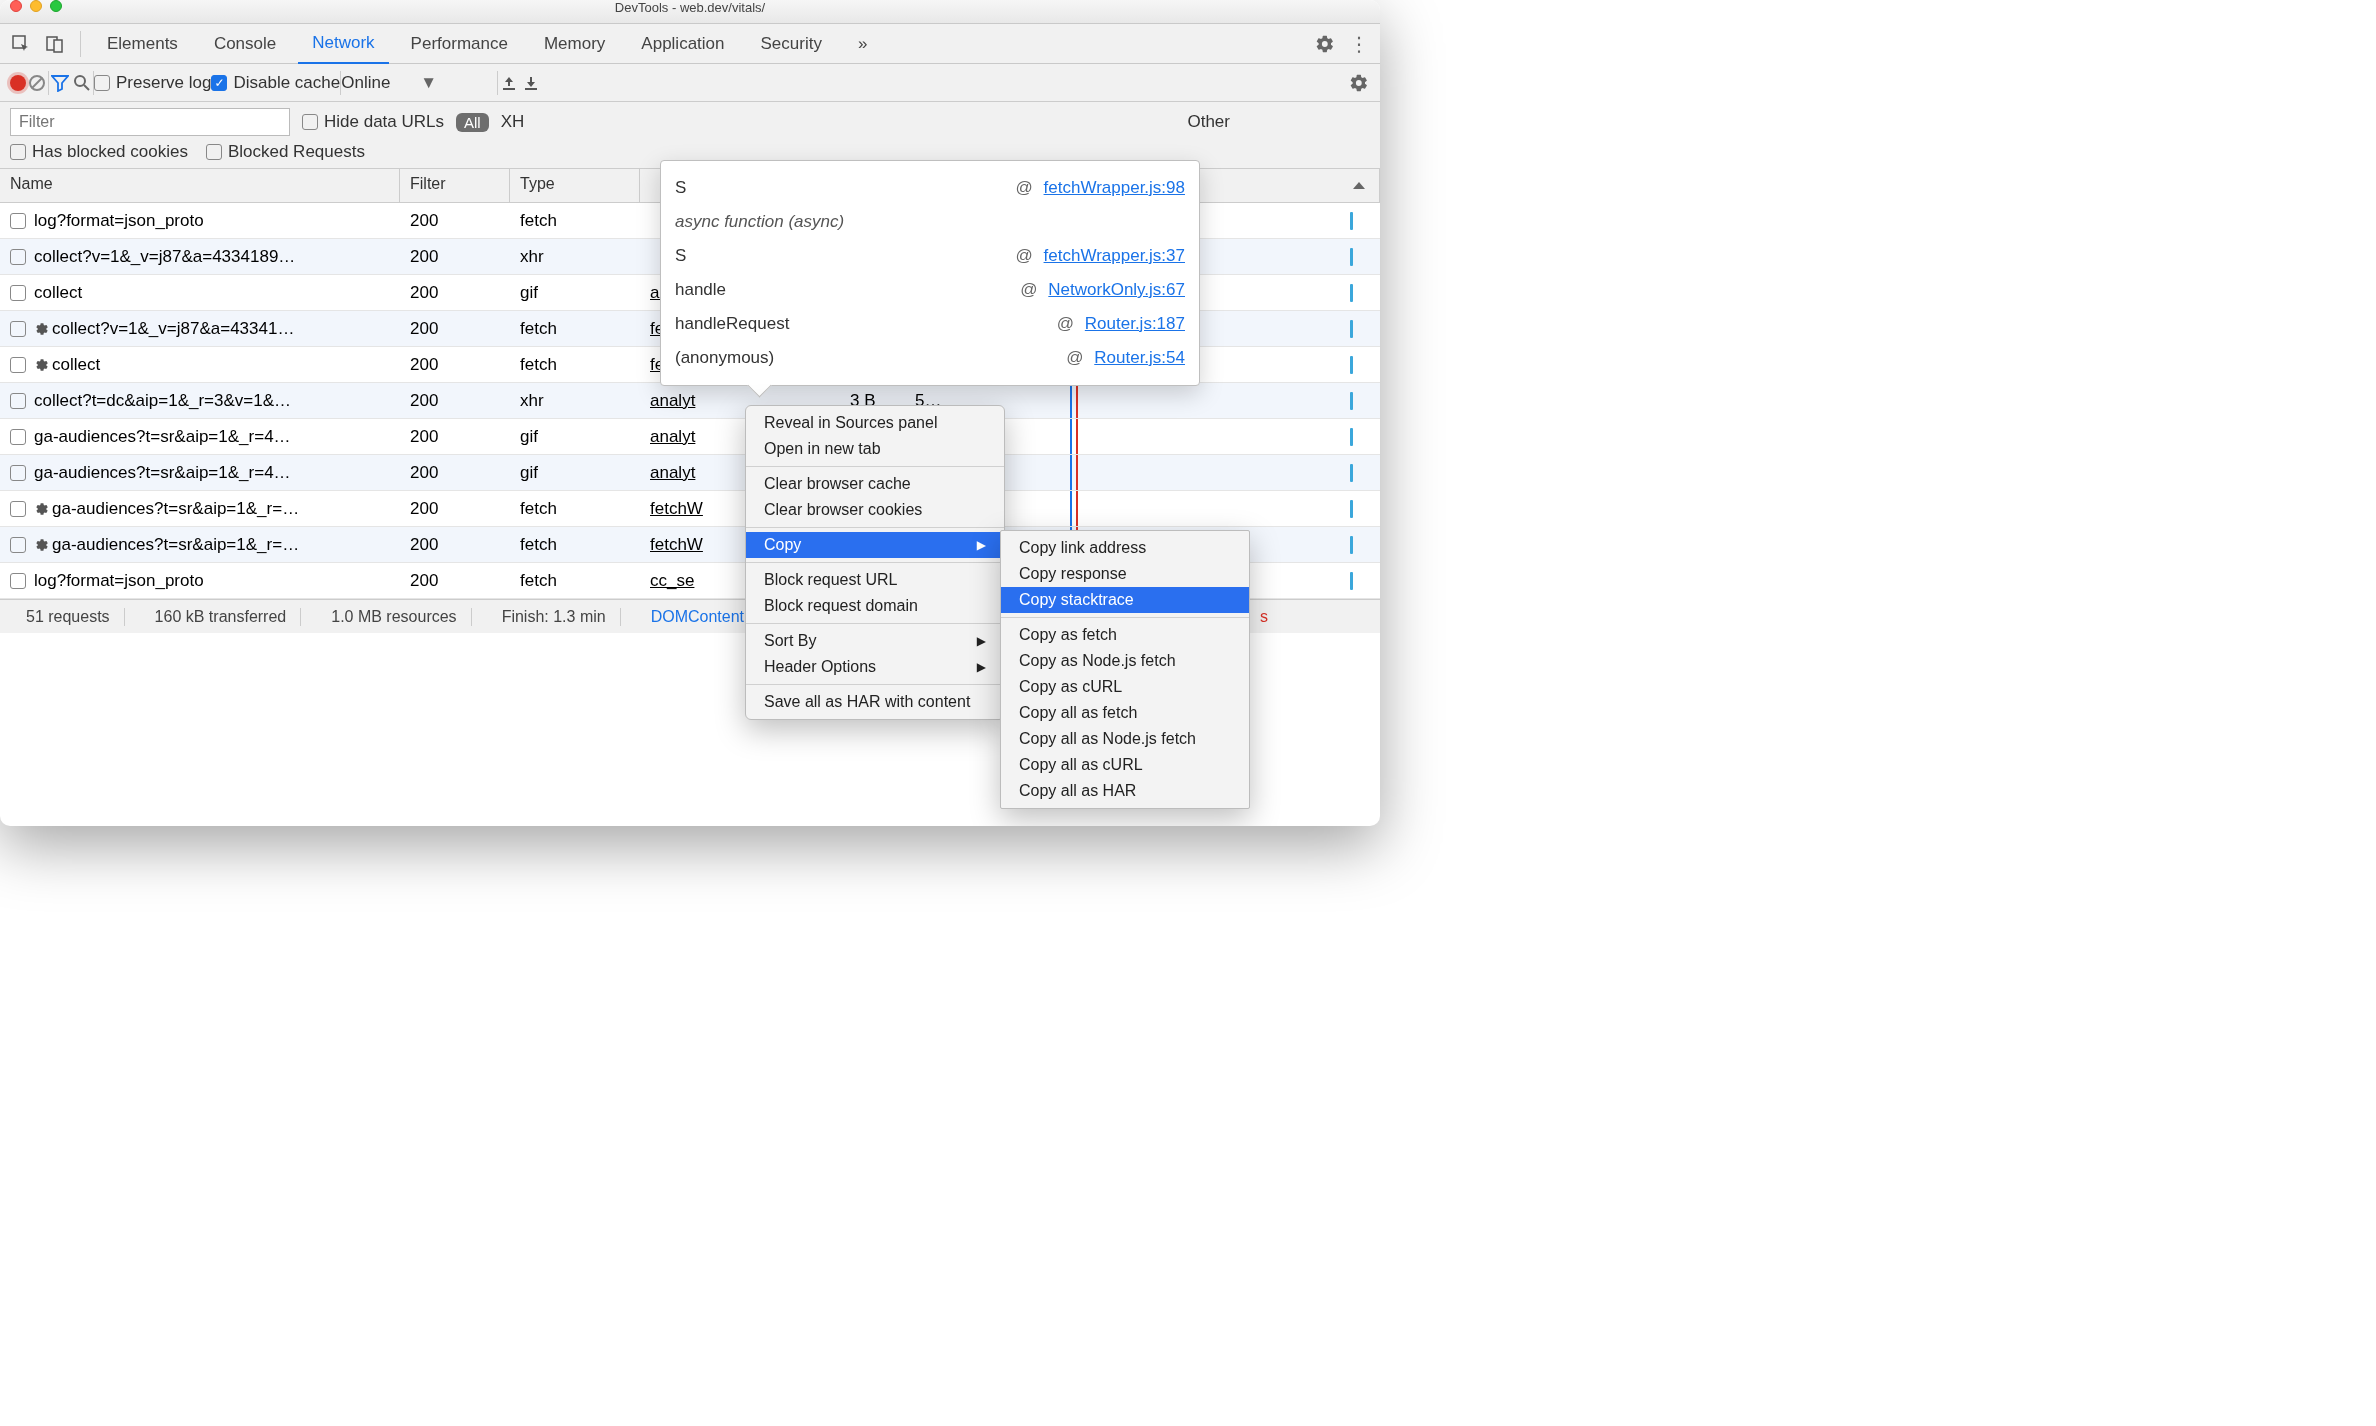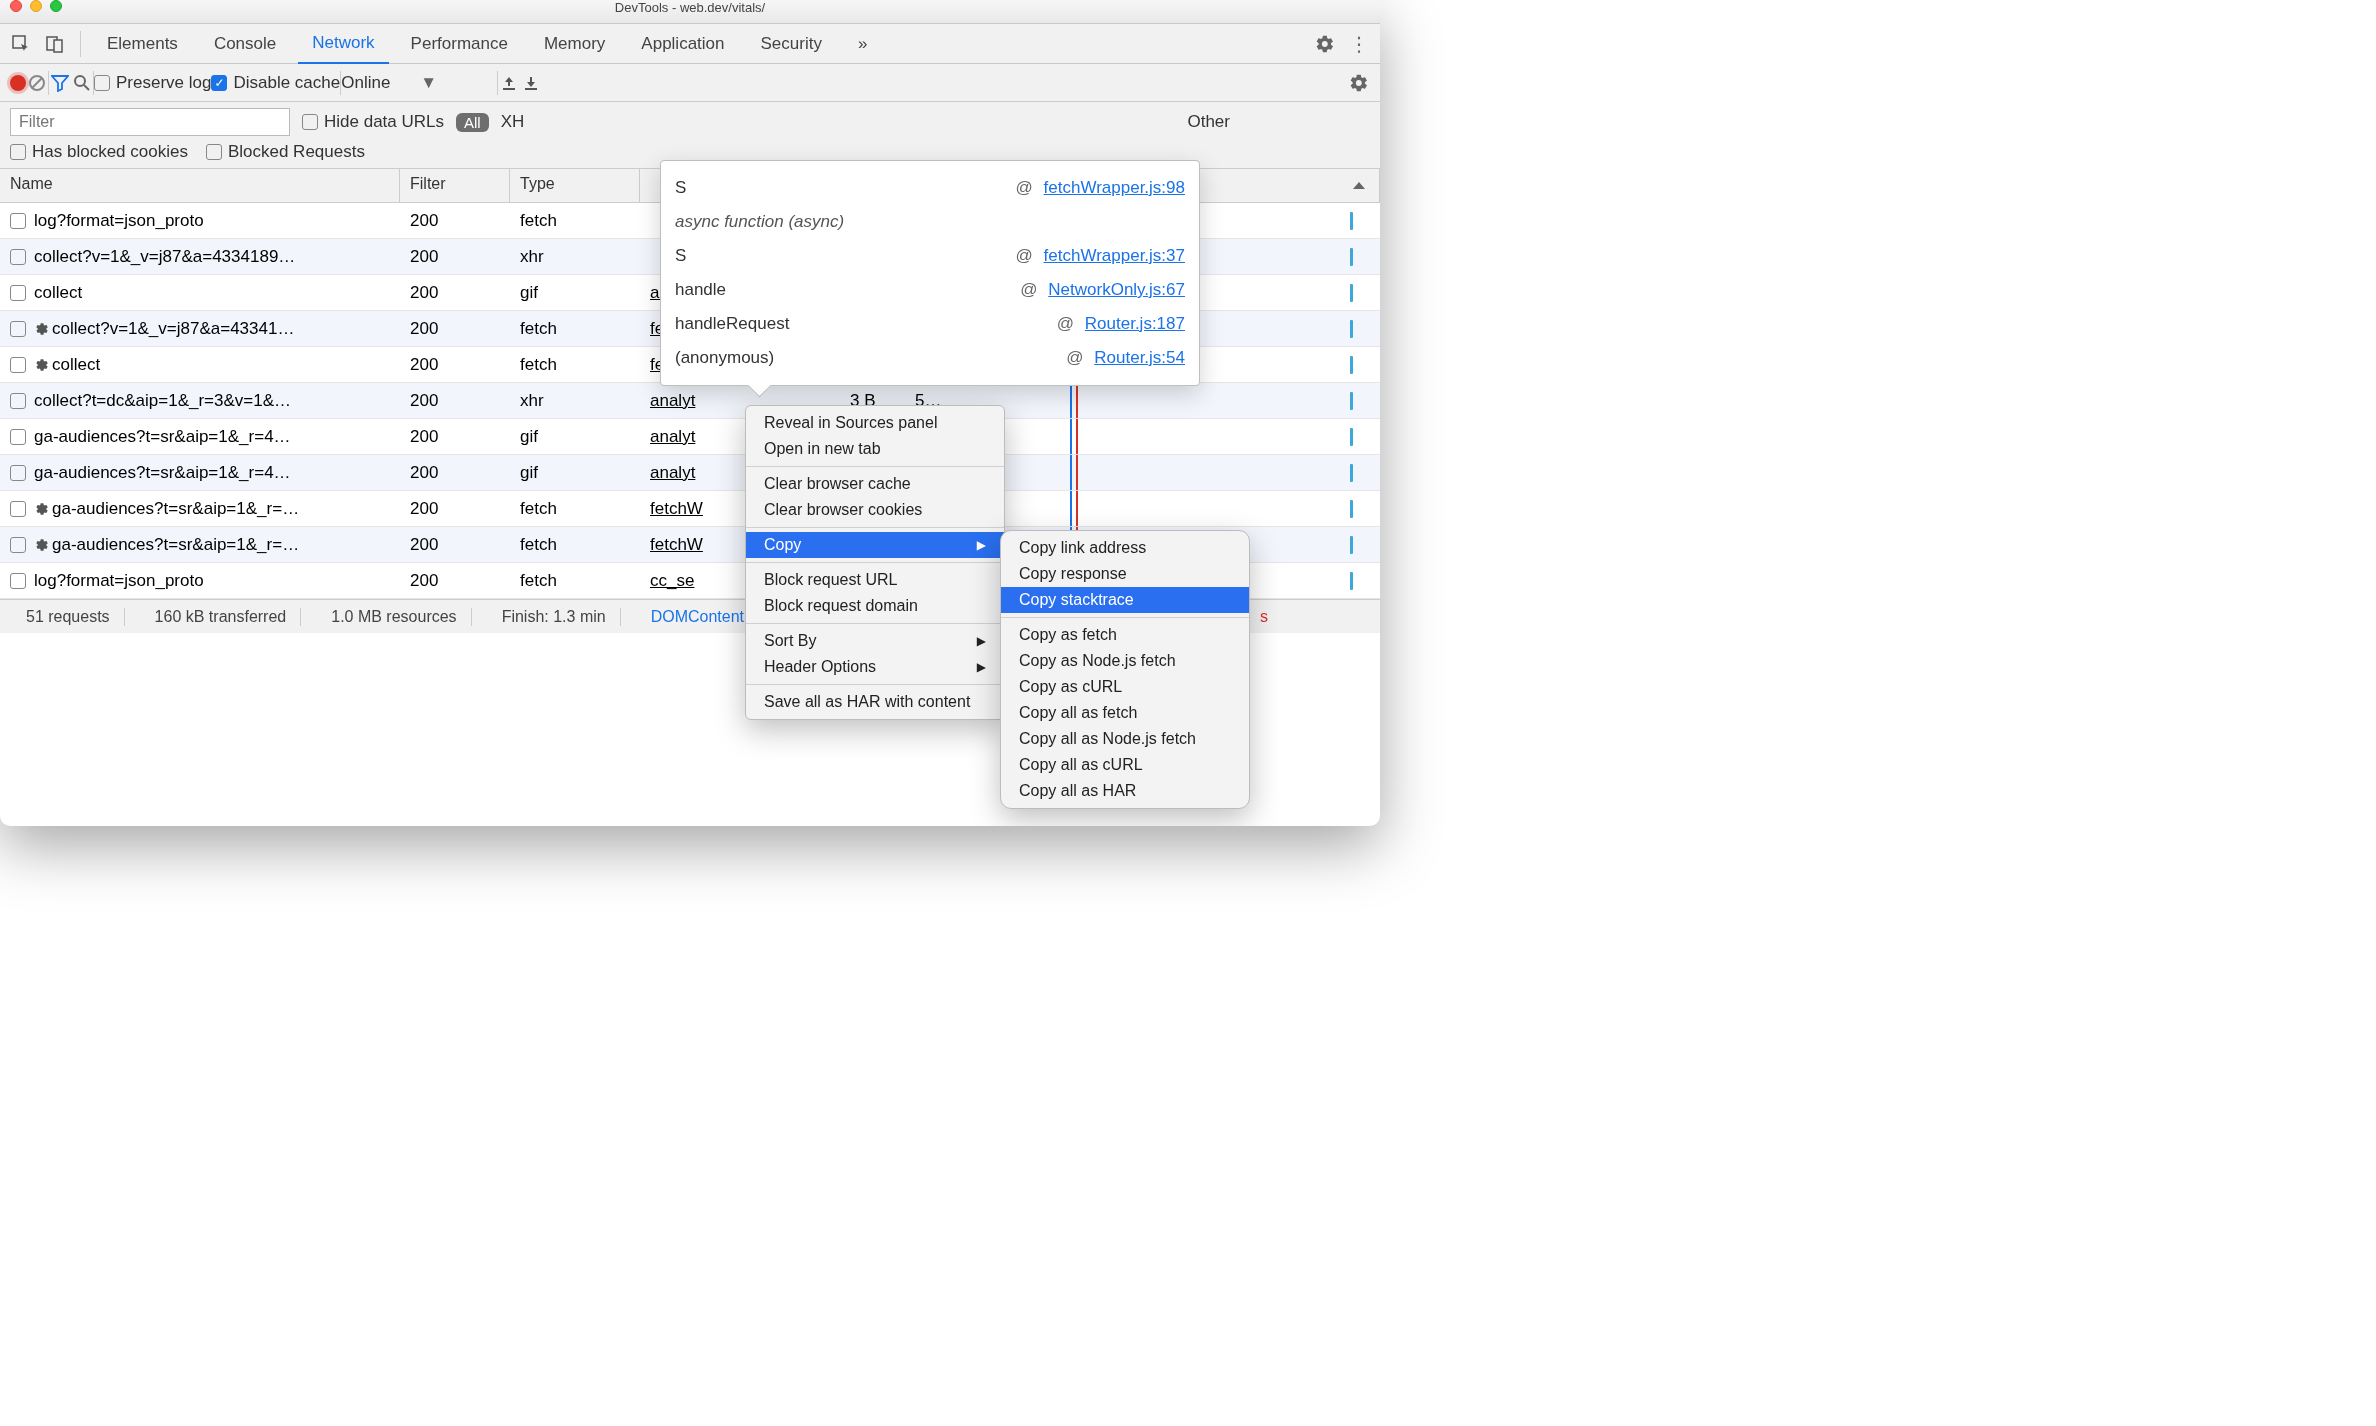--- a/index.html
+++ b/index.html
@@ -83,21 +83,21 @@
 .stackpop::after{ content:""; position:absolute; bottom:-9px; left:90px; width:16px; height:16px; background:#fff; border-right:1px solid #bfbfbf; border-bottom:1px solid #bfbfbf; transform:rotate(45deg); }
 
 
 .ctxmenu { position:absolute; top:405px; left:745px; width:260px; background:#f3f3f3; border:1px solid #bcbcbc; border-radius:6px; box-shadow:0 10px 30px rgba(0,0,0,0.25); font-size:16px; color:#222; padding:4px 0; }
 .ctxmenu .mi { padding:4px 18px; display:flex; justify-content:space-between; align-items:center; }
 .ctxmenu .mi.sel { background:#2a6fef; color:#fff; }
 .ctxmenu .sep { height:1px; background:#d0d0d0; margin:4px 0; }
 .ctxmenu .arrow { font-size:12px; }
 
 
-.submenu { position:absolute; top:530px; left:1000px; width:250px; background:#f3f3f3; border:1px solid #bcbcbc; border-radius:11px; box-shadow:0 10px 30px rgba(0,0,0,0.25); font-size:16px; color:#222; padding:4px 0; }
+.submenu { position:absolute; top:530px; left:1000px; width:250px; background:#f3f3f3; border:1px solid #bcbcbc; border-radius:2px; box-shadow:0 10px 30px rgba(0,0,0,0.25); font-size:16px; color:#222; padding:4px 0; }
 .submenu .mi { padding:4px 18px; }
 .submenu .mi.sel { background:#2a6fef; color:#fff; }
 .submenu .sep { height:1px; background:#d0d0d0; margin:4px 0; }
 
 svg { display:block; }
 </style>
 </head>
 <body>
 
 <div class="titlebar">

